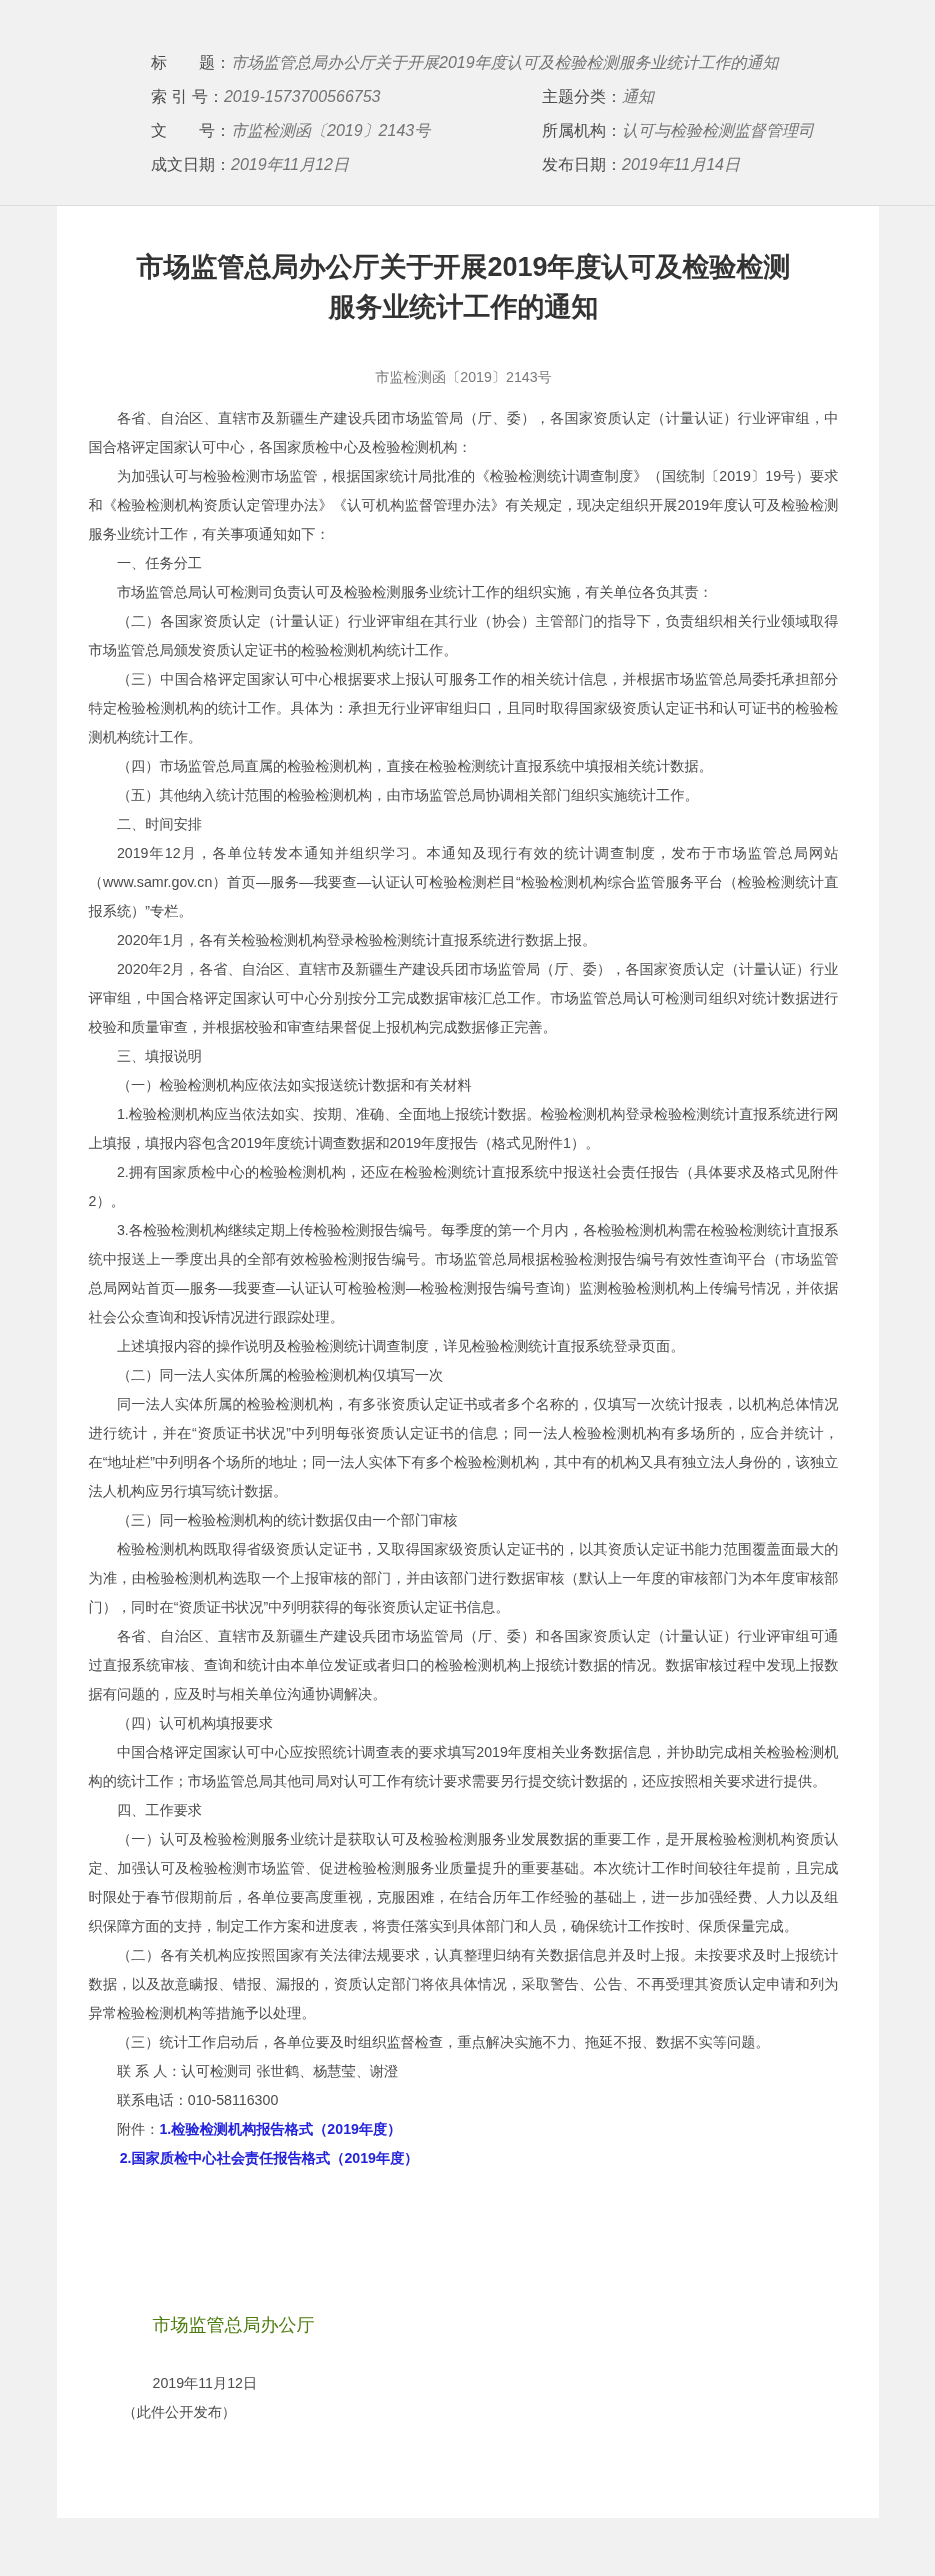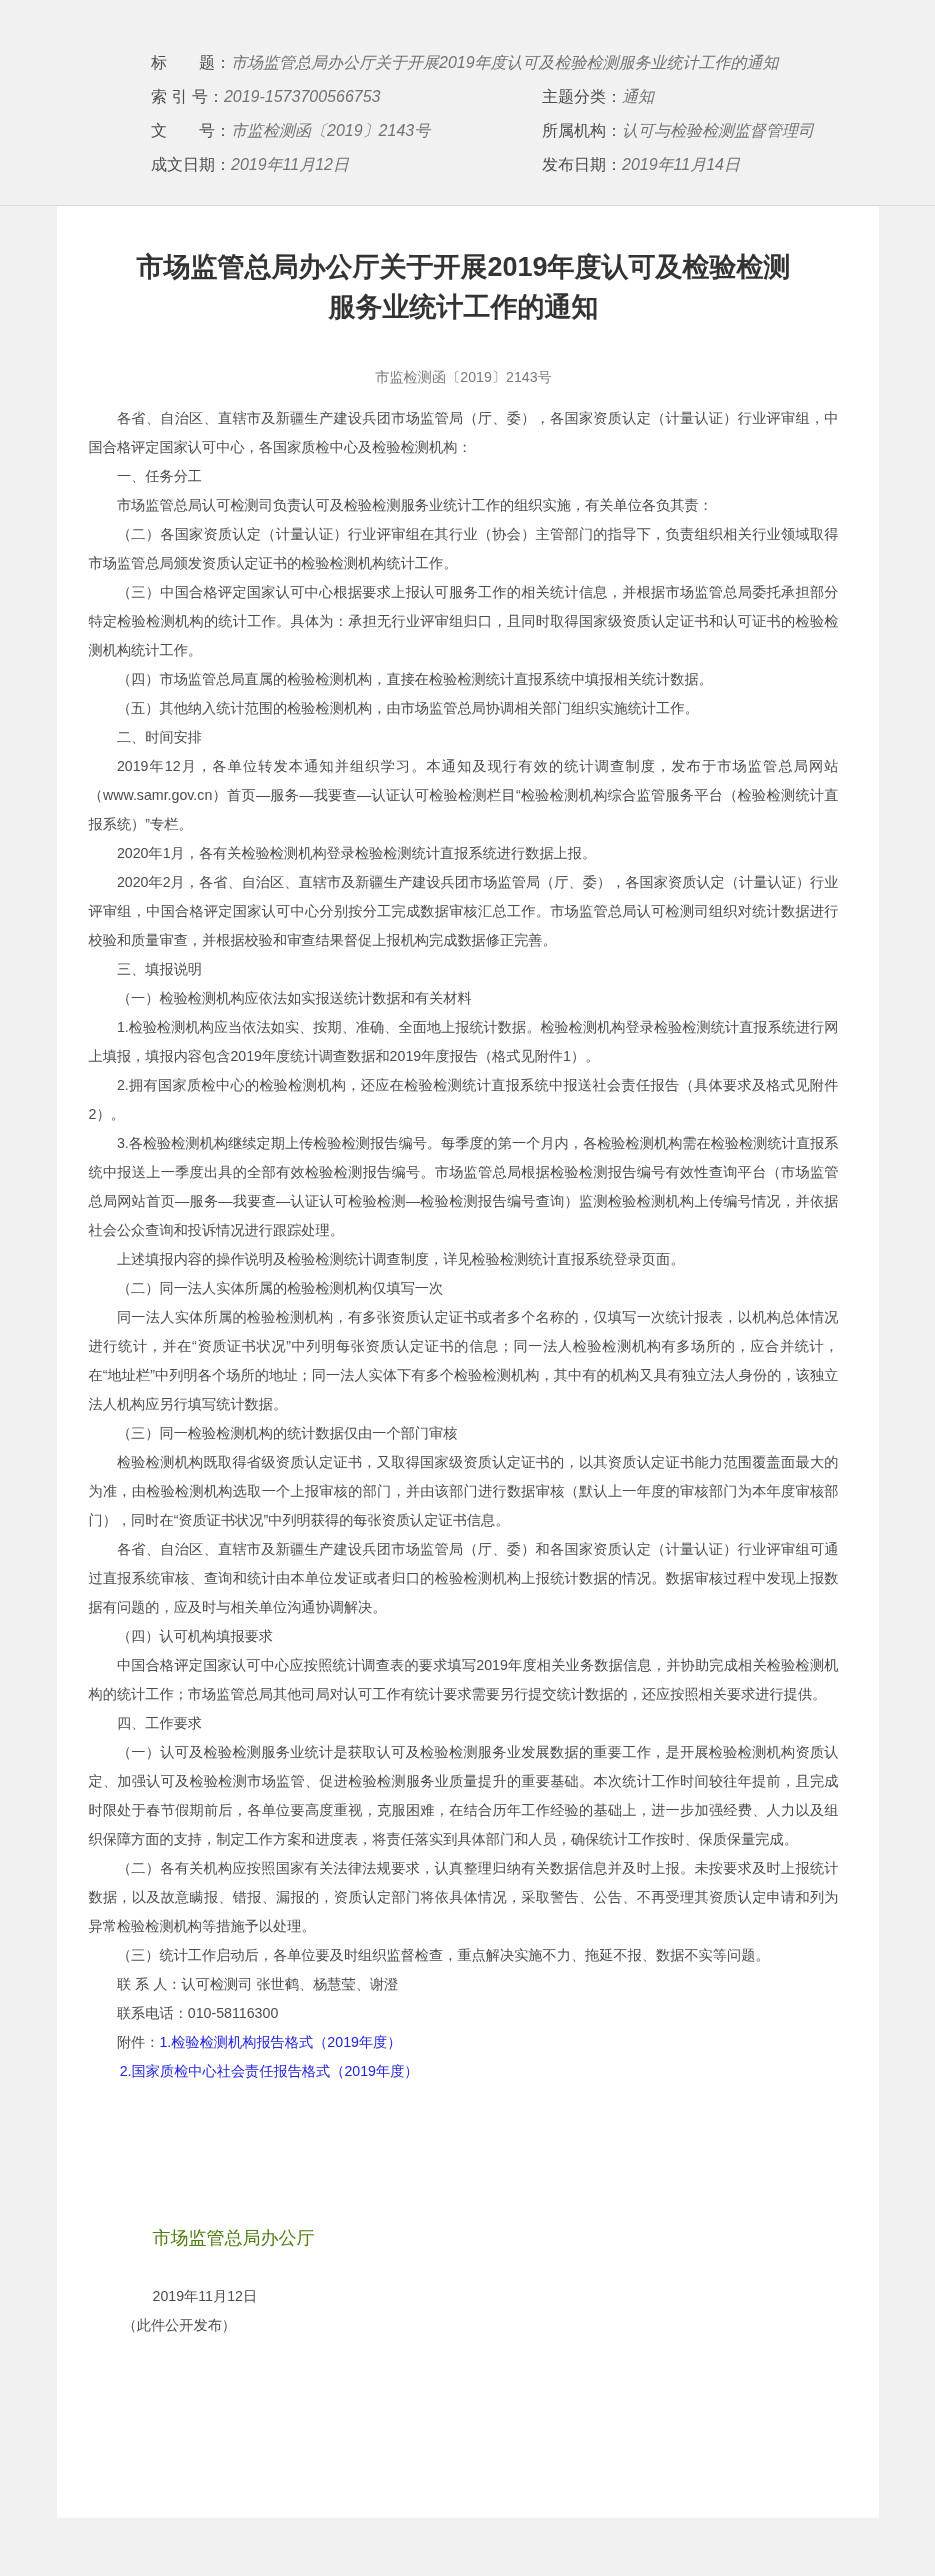--- a/index.html
+++ b/index.html
@@ -34,21 +34,21 @@
     margin:0 auto 36px auto;
   }
   .doc-number {
     font-size:14.2px; color:#7a7a7a; text-align:center;
     line-height:29px; margin-bottom:12.4px;
   }
   .para {
     font-size:14.2px; color:#4c4c4c; line-height:29px;
     text-indent:2em; text-align:justify;
   }
-  .link { color:var(--link_color,#2323dc); text-decoration:none; cursor:pointer; }
+  .link { color:var(--link_color,#2323dc); text-decoration:none; cursor:pointer;font-weight:bold; }
   .attach2 { text-indent:2.2em; }
   .sign-block { margin-top:138px; }
   .sign-org  { font-size:18px; color:#4d7c0f; line-height:29px; padding-left:64px; }
   .sign-date { font-size:14.2px; color:#4c4c4c; line-height:29px; padding-left:64px; margin-top:28.5px; }
   .sign-note { font-size:14.2px; color:#4c4c4c; line-height:29px; padding-left:34px; }
 </style>
 </head>
 <body>
 
 <div class="page">
@@ -93,20 +93,21 @@
   </div>
 
   <div class="card">
     <h1 class="doc-title">
       <div>市场监管总局办公厅关于开展2019年度认可及检验检测</div>
       <div>服务业统计工作的通知</div>
     </h1>
     <div class="doc-number">市监检测函〔2019〕2143号</div>
 
     <p class="para">各省、自治区、直辖市及新疆生产建设兵团市场监管局（厅、委），各国家资质认定（计量认证）行业评审组，中国合格评定国家认可中心，各国家质检中心及检验检测机构：</p>
+    <p class="para">为加强认可与检验检测市场监管，根据国家统计局批准的《检验检测统计调查制度》（国统制〔2019〕19号）要求和《检验检测机构资质认定管理办法》《认可机构监督管理办法》有关规定，现决定组织开展2019年度认可及检验检测服务业统计工作，有关事项通知如下：</p>
     <p class="para">一、任务分工</p>
     <p class="para">市场监管总局认可检测司负责认可及检验检测服务业统计工作的组织实施，有关单位各负其责：</p>
     <p class="para">（二）各国家资质认定（计量认证）行业评审组在其行业（协会）主管部门的指导下，负责组织相关行业领域取得市场监管总局颁发资质认定证书的检验检测机构统计工作。</p>
     <p class="para">（三）中国合格评定国家认可中心根据要求上报认可服务工作的相关统计信息，并根据市场监管总局委托承担部分特定检验检测机构的统计工作。具体为：承担无行业评审组归口，且同时取得国家级资质认定证书和认可证书的检验检测机构统计工作。</p>
     <p class="para">（四）市场监管总局直属的检验检测机构，直接在检验检测统计直报系统中填报相关统计数据。</p>
     <p class="para">（五）其他纳入统计范围的检验检测机构，由市场监管总局协调相关部门组织实施统计工作。</p>
     <p class="para">二、时间安排</p>
     <p class="para">2019年12月，各单位转发本通知并组织学习。本通知及现行有效的统计调查制度，发布于市场监管总局网站（www.samr.gov.cn）首页—服务—我要查—认证认可检验检测栏目“检验检测机构综合监管服务平台（检验检测统计直报系统）”专栏。</p>
     <p class="para">2020年1月，各有关检验检测机构登录检验检测统计直报系统进行数据上报。</p>
     <p class="para">2020年2月，各省、自治区、直辖市及新疆生产建设兵团市场监管局（厅、委），各国家资质认定（计量认证）行业评审组，中国合格评定国家认可中心分别按分工完成数据审核汇总工作。市场监管总局认可检测司组织对统计数据进行校验和质量审查，并根据校验和审查结果督促上报机构完成数据修正完善。</p>

